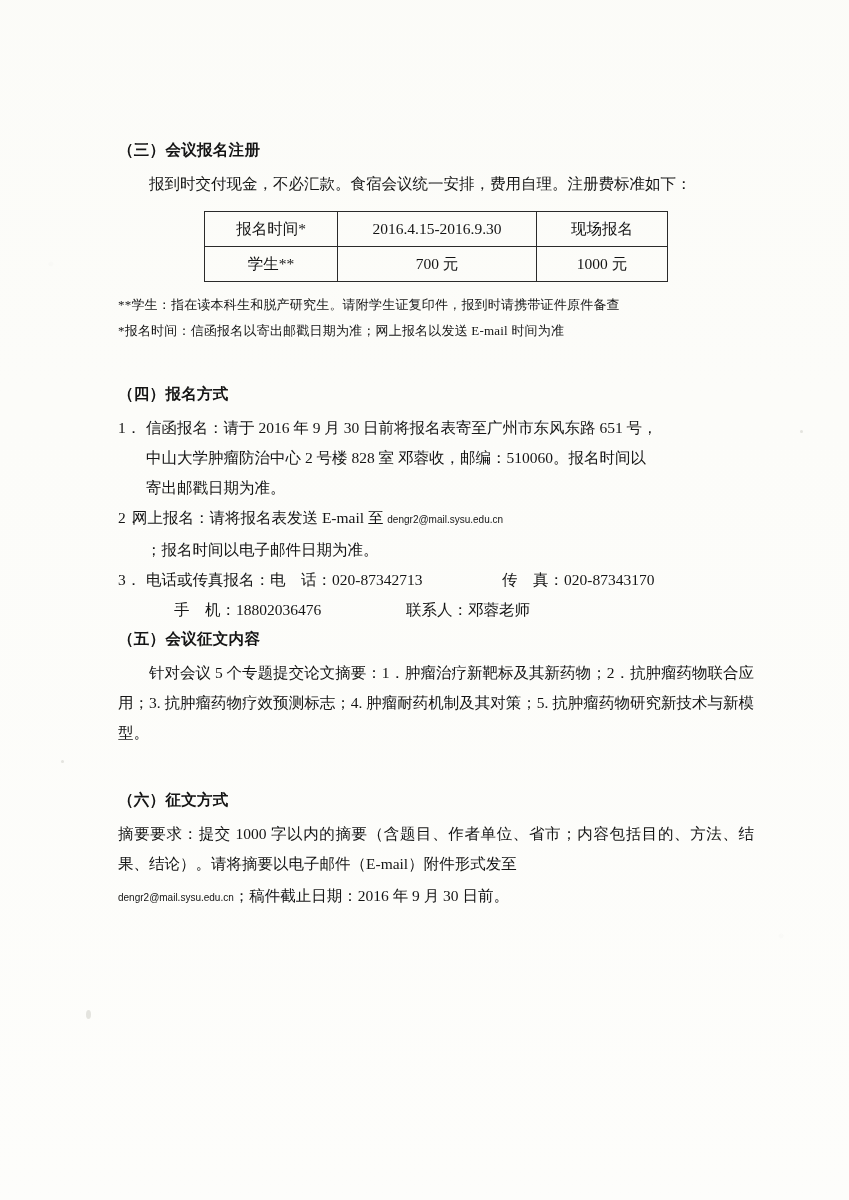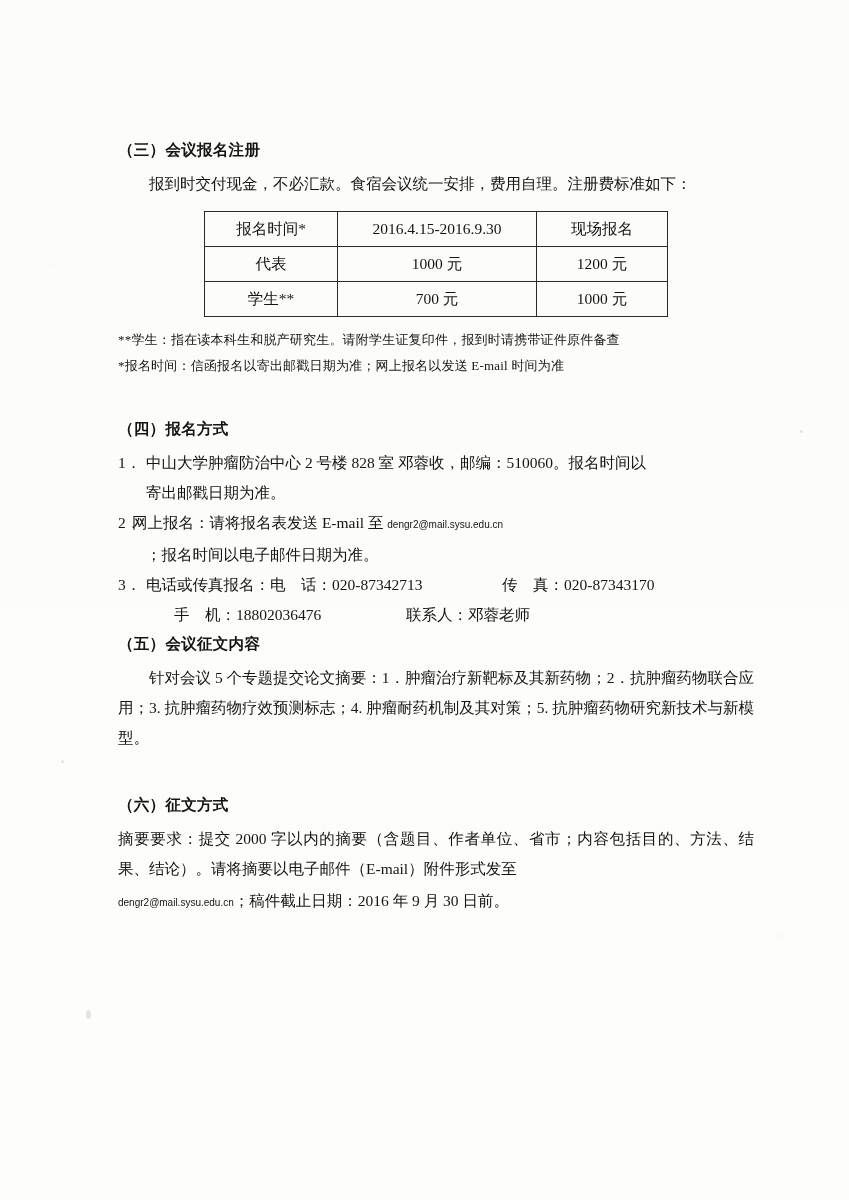--- a/index.html
+++ b/index.html
@@ -142,43 +142,39 @@
 
     <div class="reg-table-wrap">
       <table class="reg-table">
         <tbody>
           <tr>
             <td class="c0">报名时间*</td>
             <td class="c1">2016.4.15-2016.9.30</td>
             <td class="c2">现场报名</td>
           </tr>
           <tr>
-            <td class="c0">代表</td>
-            <td class="c1">1000 元</td>
-            <td class="c2">1200 元</td>
-          </tr>
-          <tr>
             <td class="c0">学生**</td>
             <td class="c1">700 元</td>
             <td class="c2">1000 元</td>
           </tr>
         </tbody>
       </table>
     </div>
 
     <p class="note">**学生：指在读本科生和脱产研究生。请附学生证复印件，报到时请携带证件原件备查</p>
     <p class="note">*报名时间：信函报名以寄出邮戳日期为准；网上报名以发送 E-mail 时间为准</p>
 
     <div class="gap-l"></div>
 
     <h2 class="heading h-indent">（四）报名方式</h2>
 
     <ol class="reg-list">
       <li class="li-a">
         <span class="li-num">1．</span>
+        <span class="li-cont">信函报名：请于 2016 年 9 月 30 日前将报名表寄至广州市东风东路 651 号，</span>
         <span class="sub-line">中山大学肿瘤防治中心 2 号楼 828 室 邓蓉收，邮编：510060。报名时间以</span>
         <span class="sub-line">寄出邮戳日期为准。</span>
       </li>
       <li class="li-b">
         <span class="li-num">2．</span>
         <span class="li-cont"><span>网上报名：请将报名表发送 E-mail 至 </span><span class="mono-mail">dengr2@mail.sysu.edu.cn</span></span>
         <span class="sub-line pl-ind2">；报名时间以电子邮件日期为准。</span>
       </li>
       <li class="li-a">
         <span class="li-num">3．</span>
@@ -190,17 +186,17 @@
         </span>
       </li>
     </ol>
 
     <h2 class="heading" style="margin-top:4px;">（五）会议征文内容</h2>
     <p class="body indent2">针对会议 5 个专题提交论文摘要：1．肿瘤治疗新靶标及其新药物；2．抗肿瘤药物联合应用；3. 抗肿瘤药物疗效预测标志；4. 肿瘤耐药机制及其对策；5. 抗肿瘤药物研究新技术与新模型。</p>
 
     <div class="gap-l"></div>
 
     <h2 class="heading">（六）征文方式</h2>
-    <p class="body">摘要要求：提交 2000 字以内的摘要（含题目、作者单位、省市；内容包括目的、方法、结果、结论）。请将摘要以电子邮件（E-mail）附件形式发至</p>
+    <p class="body">摘要要求：提交 1000 字以内的摘要（含题目、作者单位、省市；内容包括目的、方法、结果、结论）。请将摘要以电子邮件（E-mail）附件形式发至</p>
     <p class="body para-last"><span class="mono-mail">dengr2@mail.sysu.edu.cn</span><span>；稿件截止日期：2016 年 9 月 30 日前。</span></p>
 
   </div>
 </div>
 
 </body></html>

